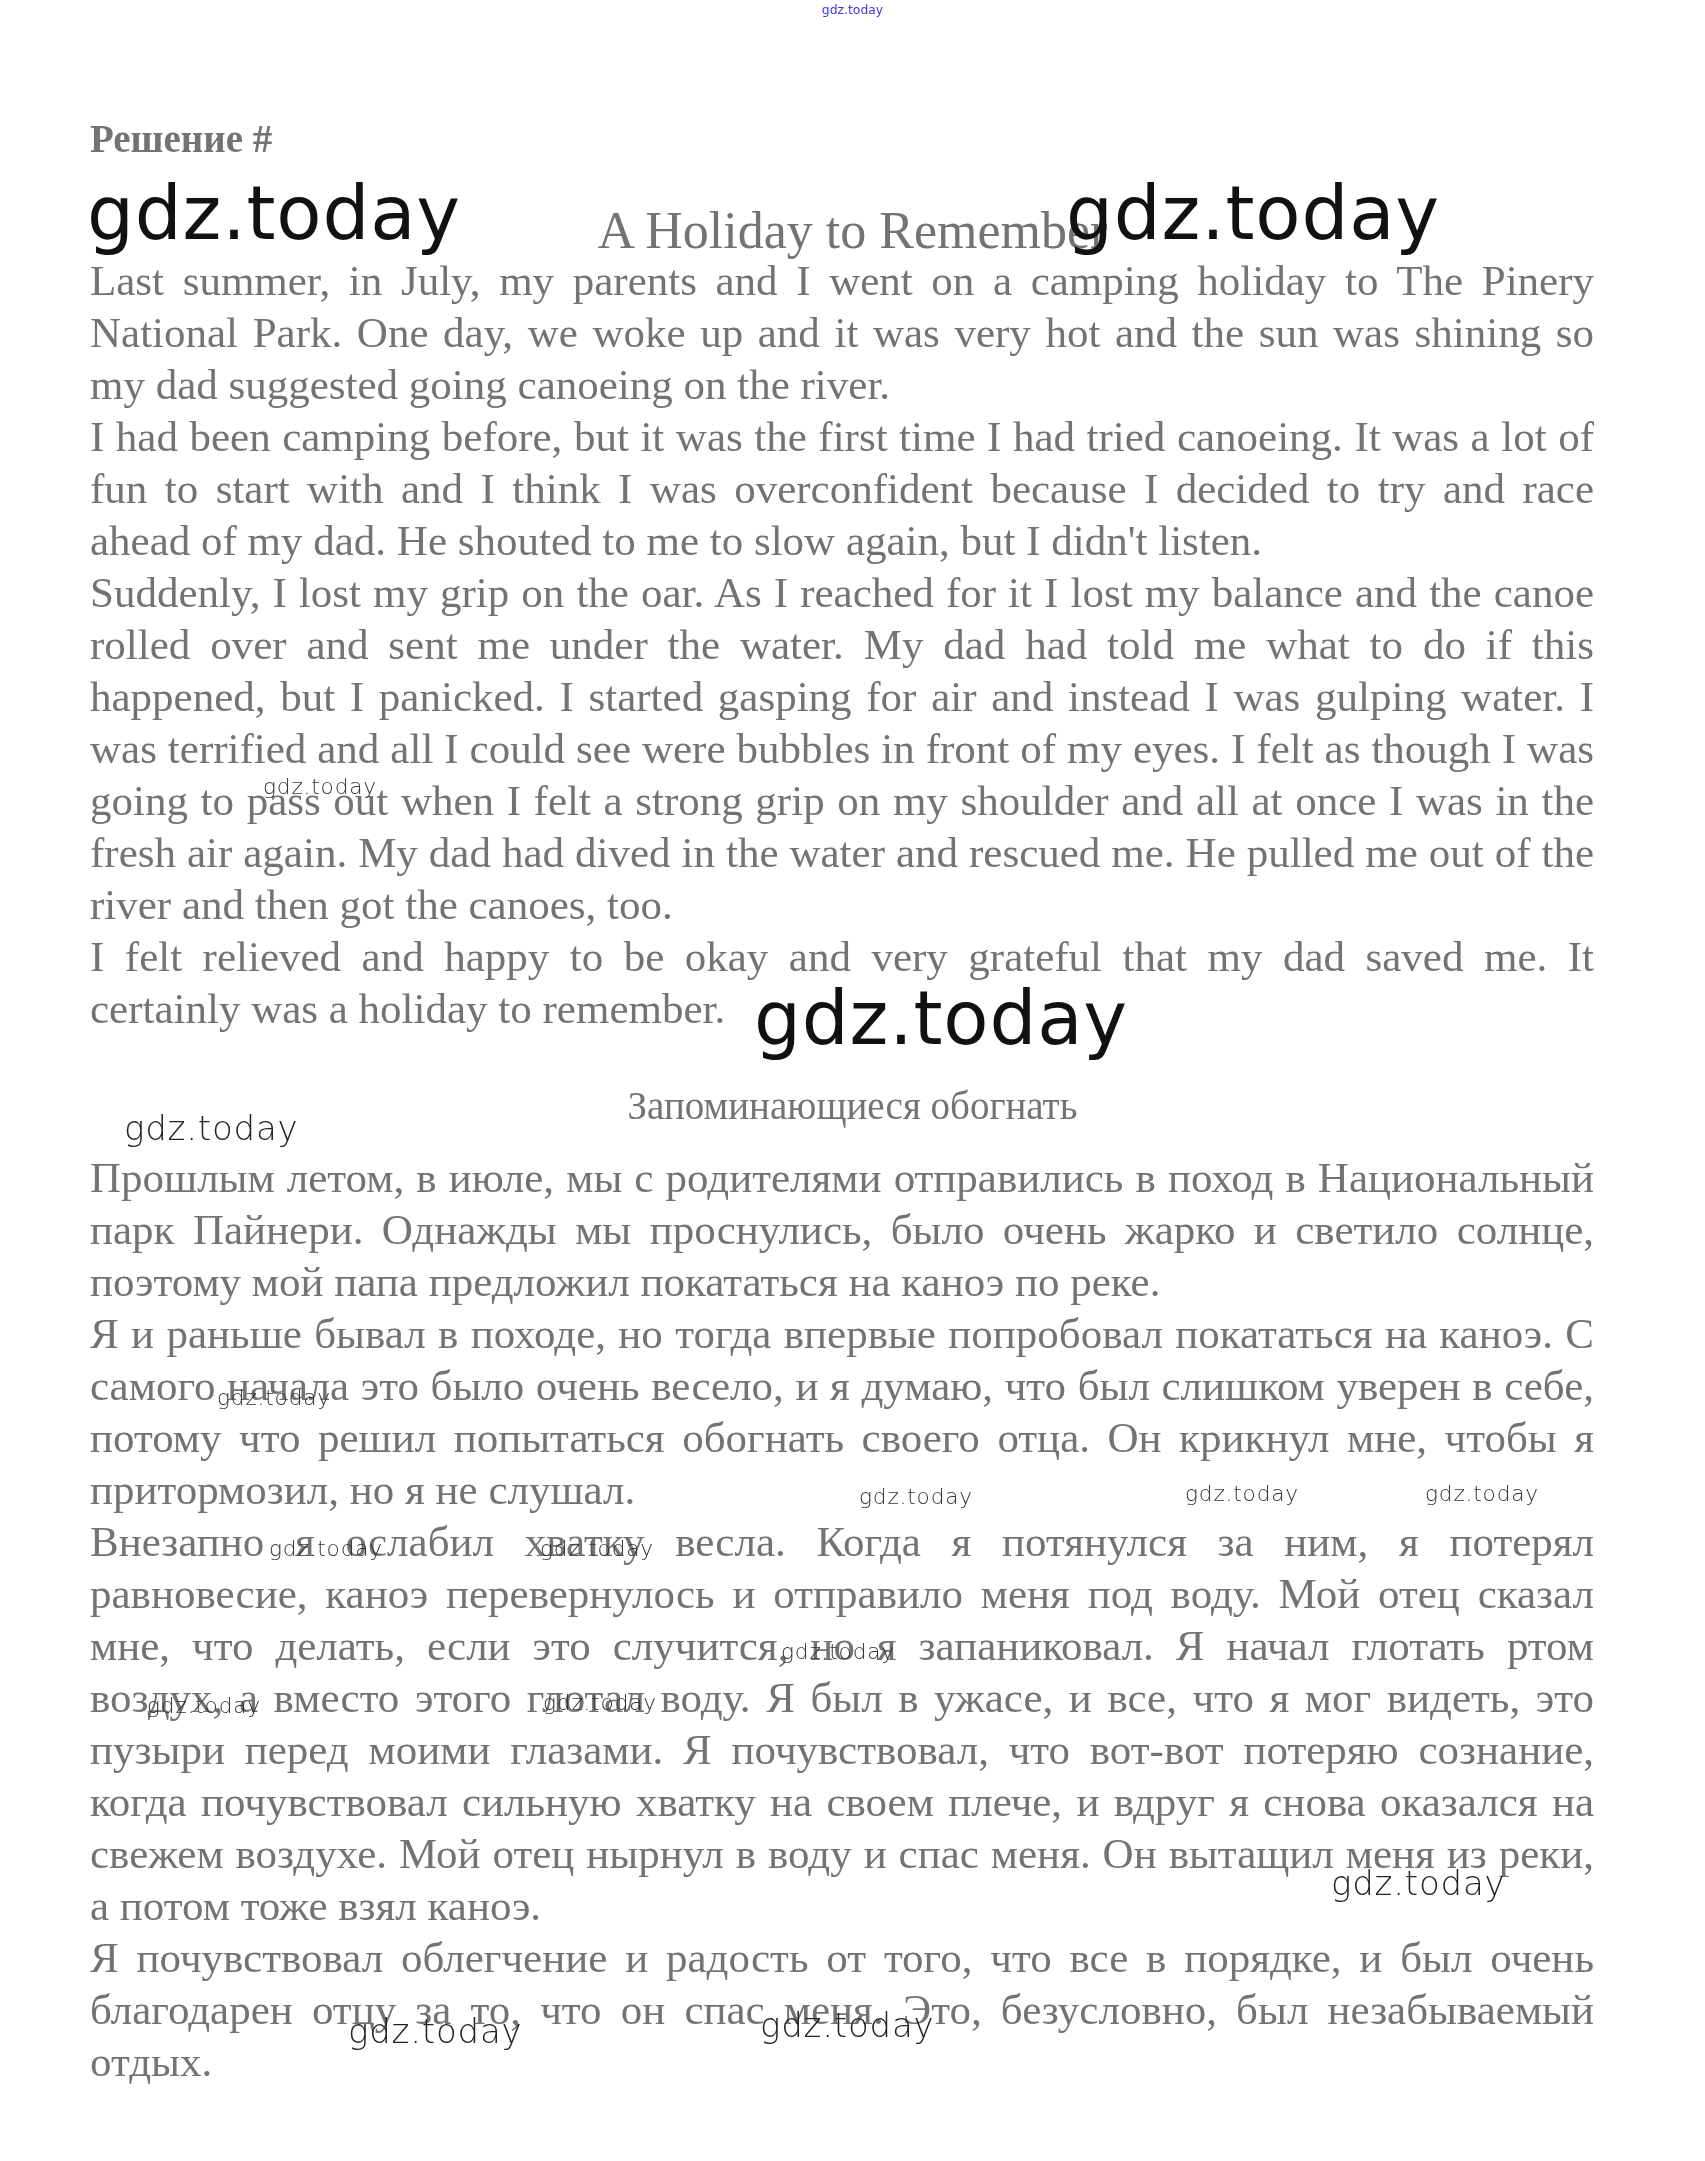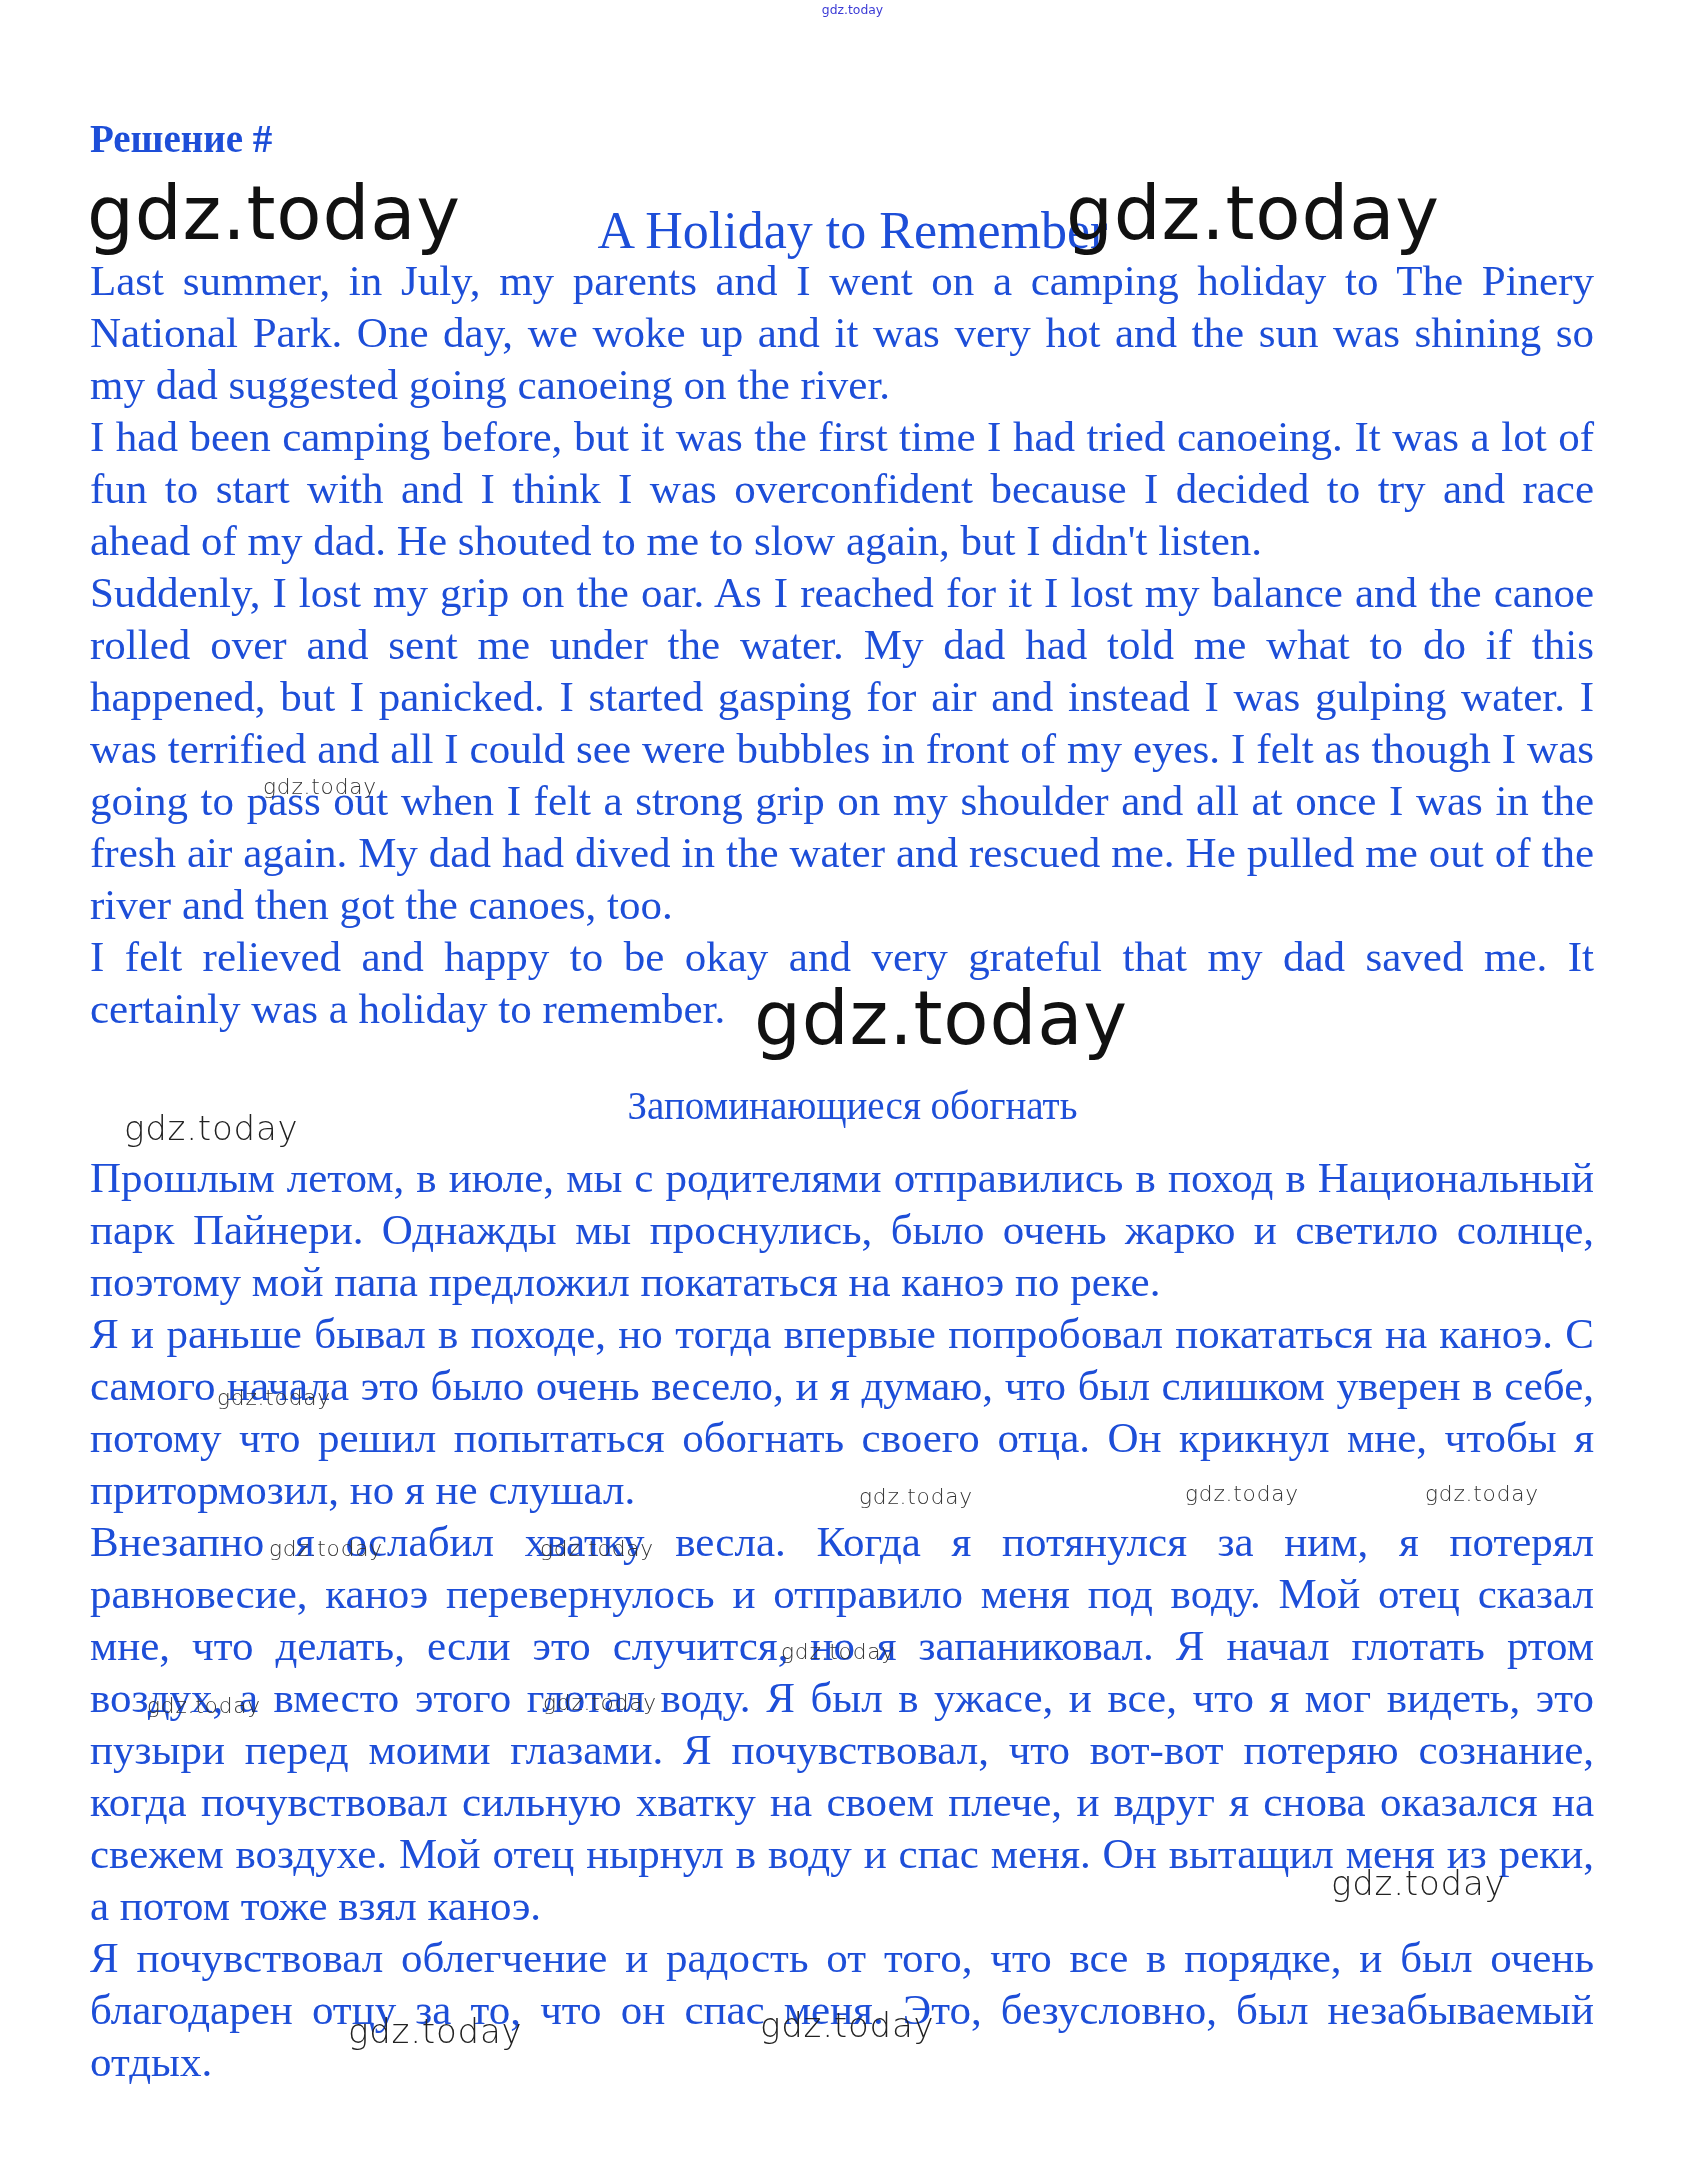--- a/index.html
+++ b/index.html
@@ -1,20 +1,20 @@
 <!DOCTYPE html>
 <html style="font-size:12.4px"><head>
 <meta charset="utf-8">
 <style>
   html, body { margin:0; padding:0; background:#ffffff; }
   body { width:1705px; height:2161px; position:relative; overflow:hidden; }
   .page { position:absolute; left:0; top:0; width:1552px; height:2161px; }
   .top-wm { position:absolute; top:1.5px; left:0; width:1705px; text-align:center;
     font-family:"DejaVu Sans", sans-serif; font-size:12.4px; color:#3b3bd6; letter-spacing:0px; }
-  .serif { font-family:"Liberation Serif", "DejaVu Serif", serif; color:#1d4ed8; }
+  .serif { font-family:"Liberation Serif", "DejaVu Serif", serif; color:#737373; }
   .heading { position:absolute; left:90px; top:116px; font-size:39px; font-weight:bold; }
   .title-en { position:absolute; left:0; width:1705px; top:201px; text-align:center; font-size:52px; }
   .title-ru { position:absolute; left:0; width:1705px; top:1083px; text-align:center; font-size:39px; }
   .text-block { position:absolute; left:90px; width:1504px; font-size:43px; line-height:52px; text-align:justify; }
   .para { margin:0; text-align:justify; text-align-last:left; }
   .en { top:255px; }
   .ru { top:1136px;margin-top:16px; }
   .wm { position:absolute; font-family:"DejaVu Sans", sans-serif; font-weight:200; color:#000;
     letter-spacing:0.8px; white-space:nowrap; }
   .wm-xl { font-size:74px; font-weight:normal; -webkit-text-stroke:0; color:#111; }

